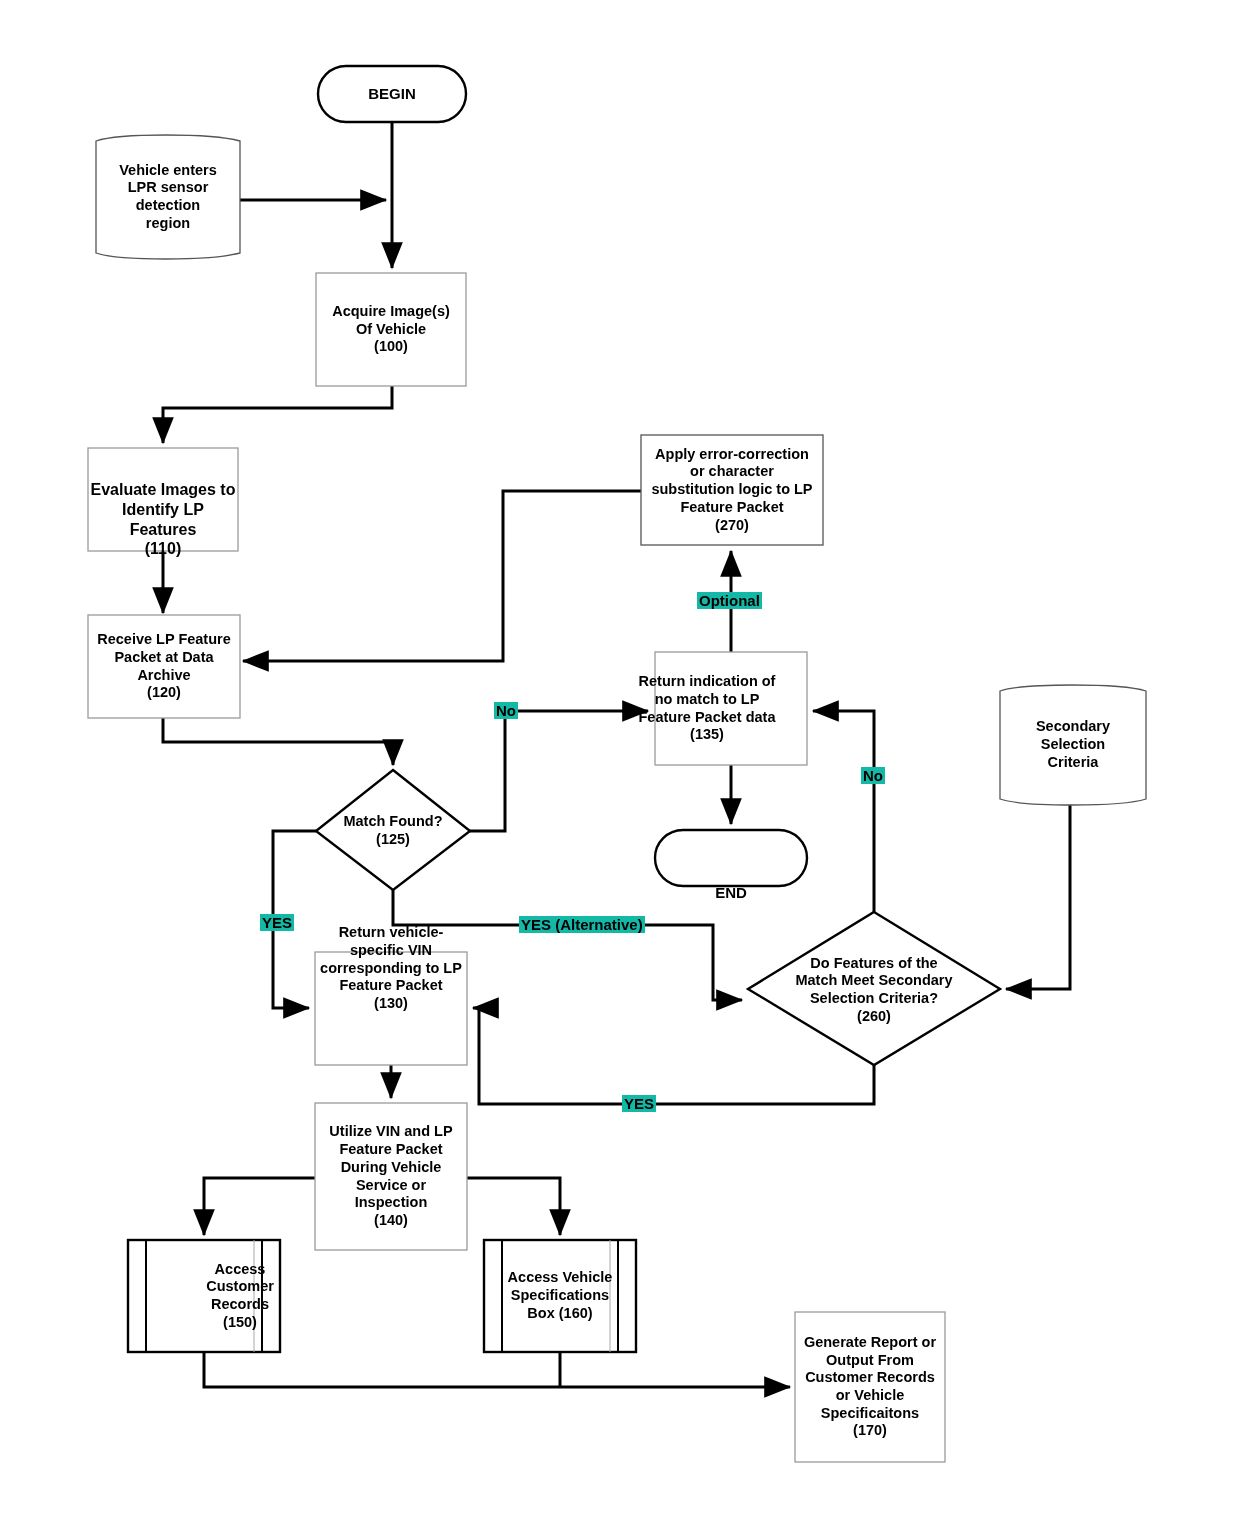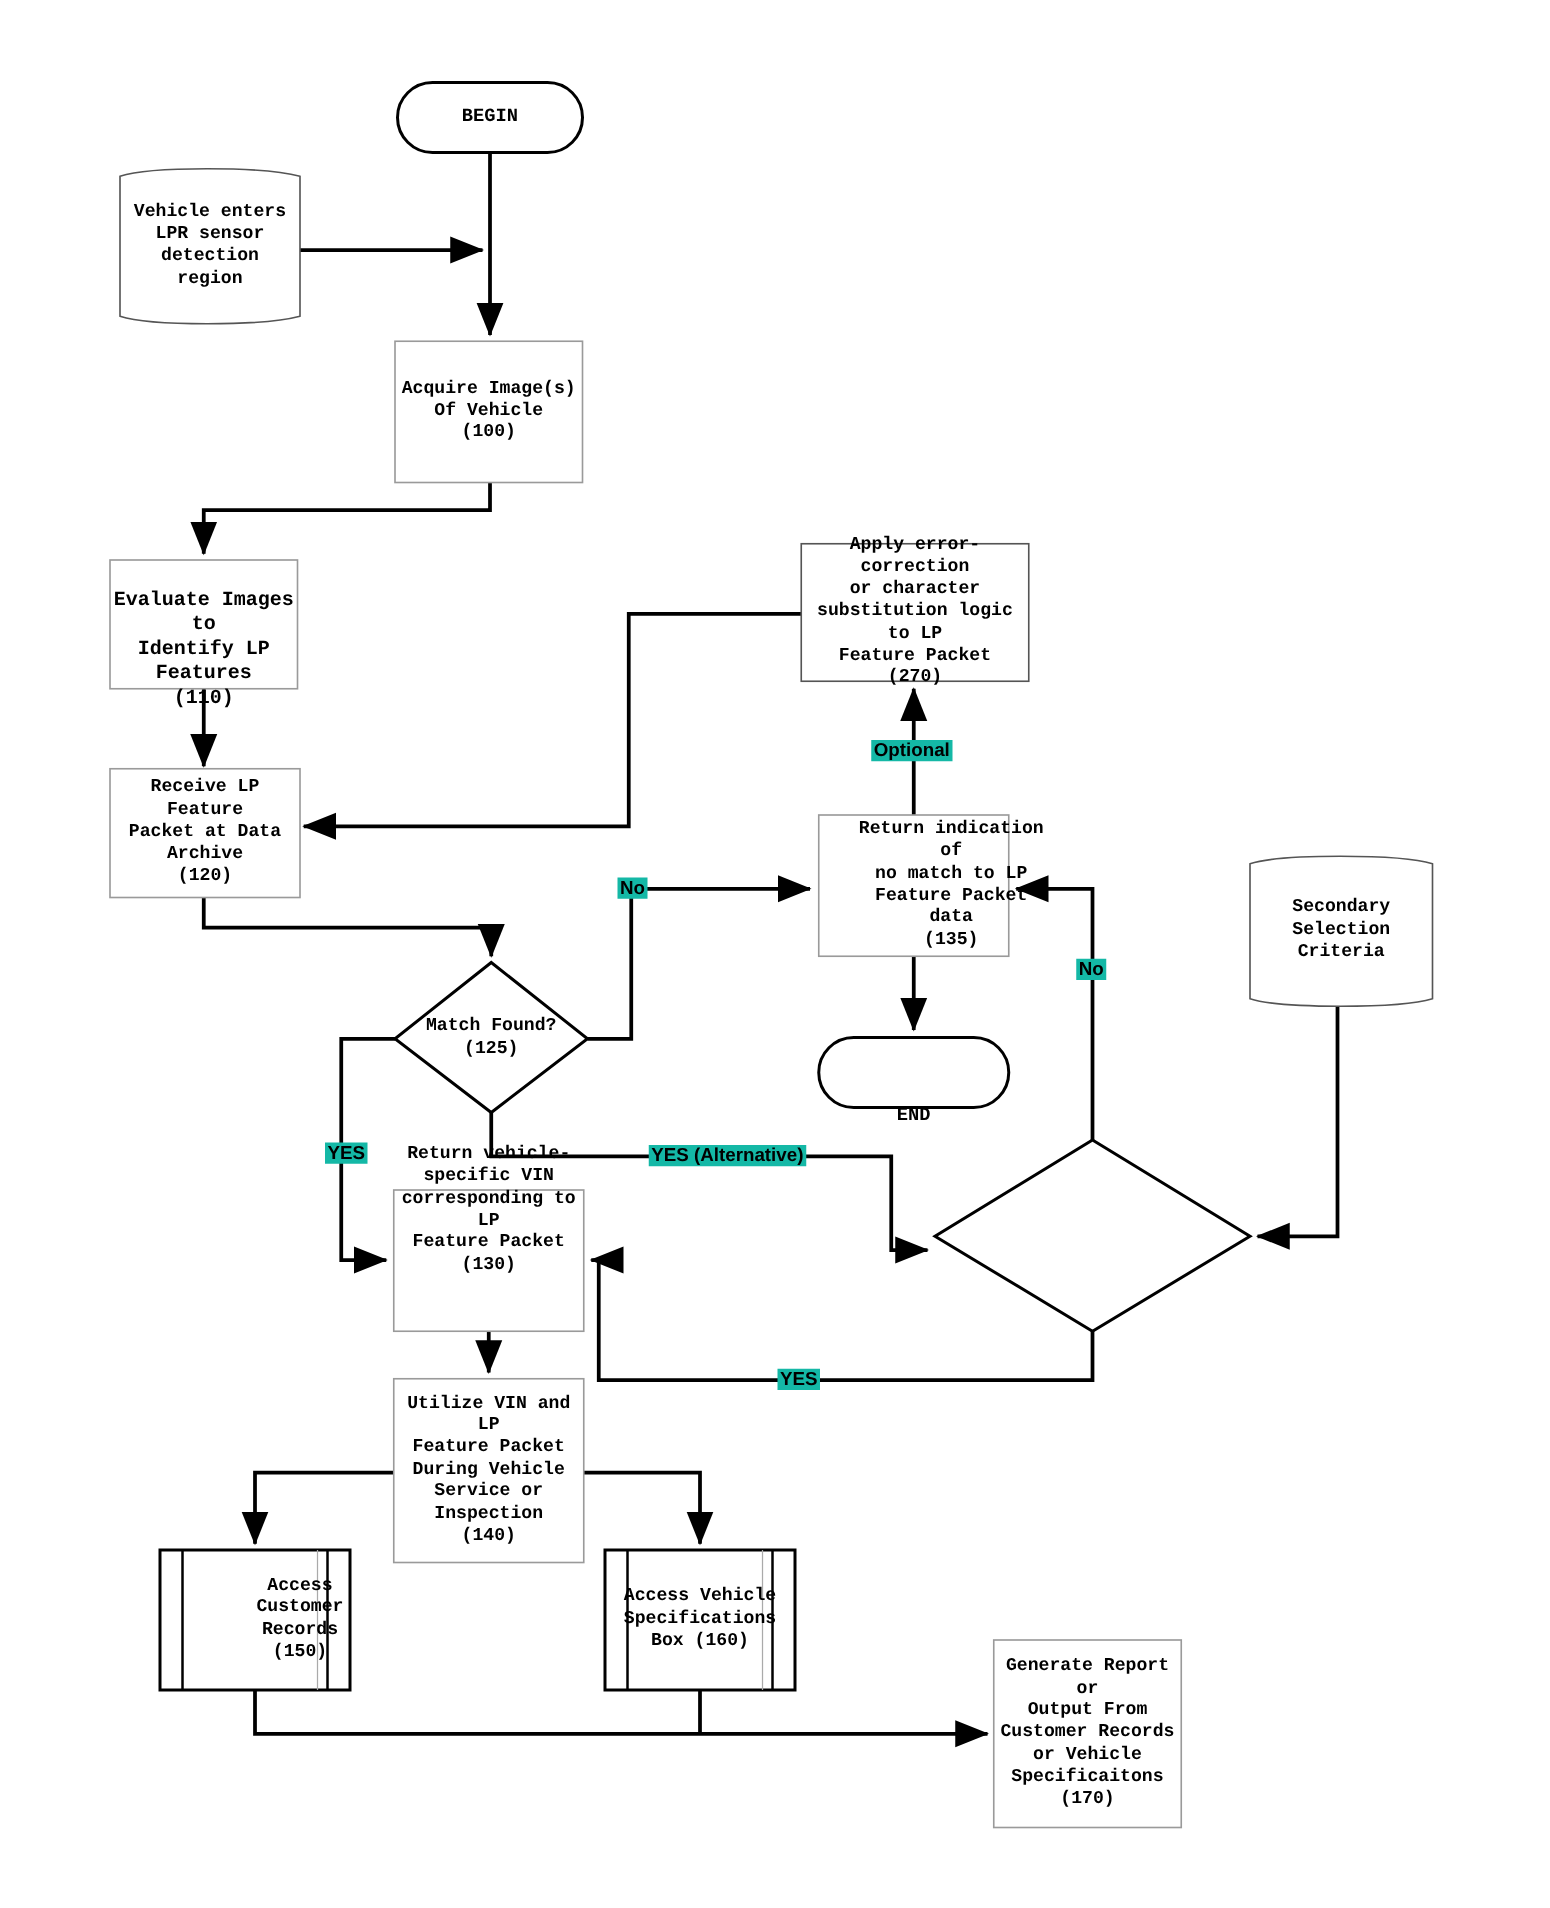--- a/index.html
+++ b/index.html
@@ -23,21 +23,21 @@
     top: 0;
     width: 1240px;
     height: 1526px;
   }
   .node-text {
     position: absolute;
     display: flex;
     align-items: center;
     justify-content: center;
     text-align: center;
-    font-family: Liberation Mono, monospace;
+    font-family: Liberation Sans, sans-serif;
     font-weight: bold;
     color: #000000;
     line-height: 1.22;
     white-space: pre-line;
     pointer-events: none;
   }
   .edge-label {
     position: absolute;
     font-family: "Liberation Sans", sans-serif;
     font-weight: bold;
@@ -168,31 +168,35 @@
 
   <div class="node-text" style="left:316px; top:795px; width:154px; height:72px; font-size:14.5px;">Match Found?
 (125)</div>
 
   <div class="node-text" style="left:641px; top:435px; width:182px; height:110px; font-size:14.5px;">Apply error-correction
 or character
 substitution logic to LP
 Feature Packet
 (270)</div>
 
-  <div class="node-text" style="left:683px; top:652px; width:156px; height:113px; font-size:14.5px;">Return indication of
+  <div class="node-text" style="left:629px; top:652px; width:156px; height:113px; font-size:14.5px;">Return indication of
 no match to LP
 Feature Packet data
 (135)</div>
 
   <div class="node-text" style="left:655px; top:865px; width:152px; height:56px; font-size:15px;">END</div>
 
   <div class="node-text" style="left:1008px; top:691px; width:130px; height:108px; font-size:14.5px;">Secondary
 Selection
 Criteria</div>
 
+  <div class="node-text" style="left:748px; top:940px; width:252px; height:100px; font-size:14.5px;">Do Features of the
+Match Meet Secondary
+Selection Criteria?
+(260)</div>
 
   <div class="node-text" style="left:313px; top:912px; width:156px; height:113px; font-size:14.5px;">Return vehicle-
 specific VIN
 corresponding to LP
 Feature Packet
 (130)</div>
 
   <div class="node-text" style="left:315px; top:1103px; width:152px; height:147px; font-size:14.5px;">Utilize VIN and LP
 Feature Packet
 During Vehicle

